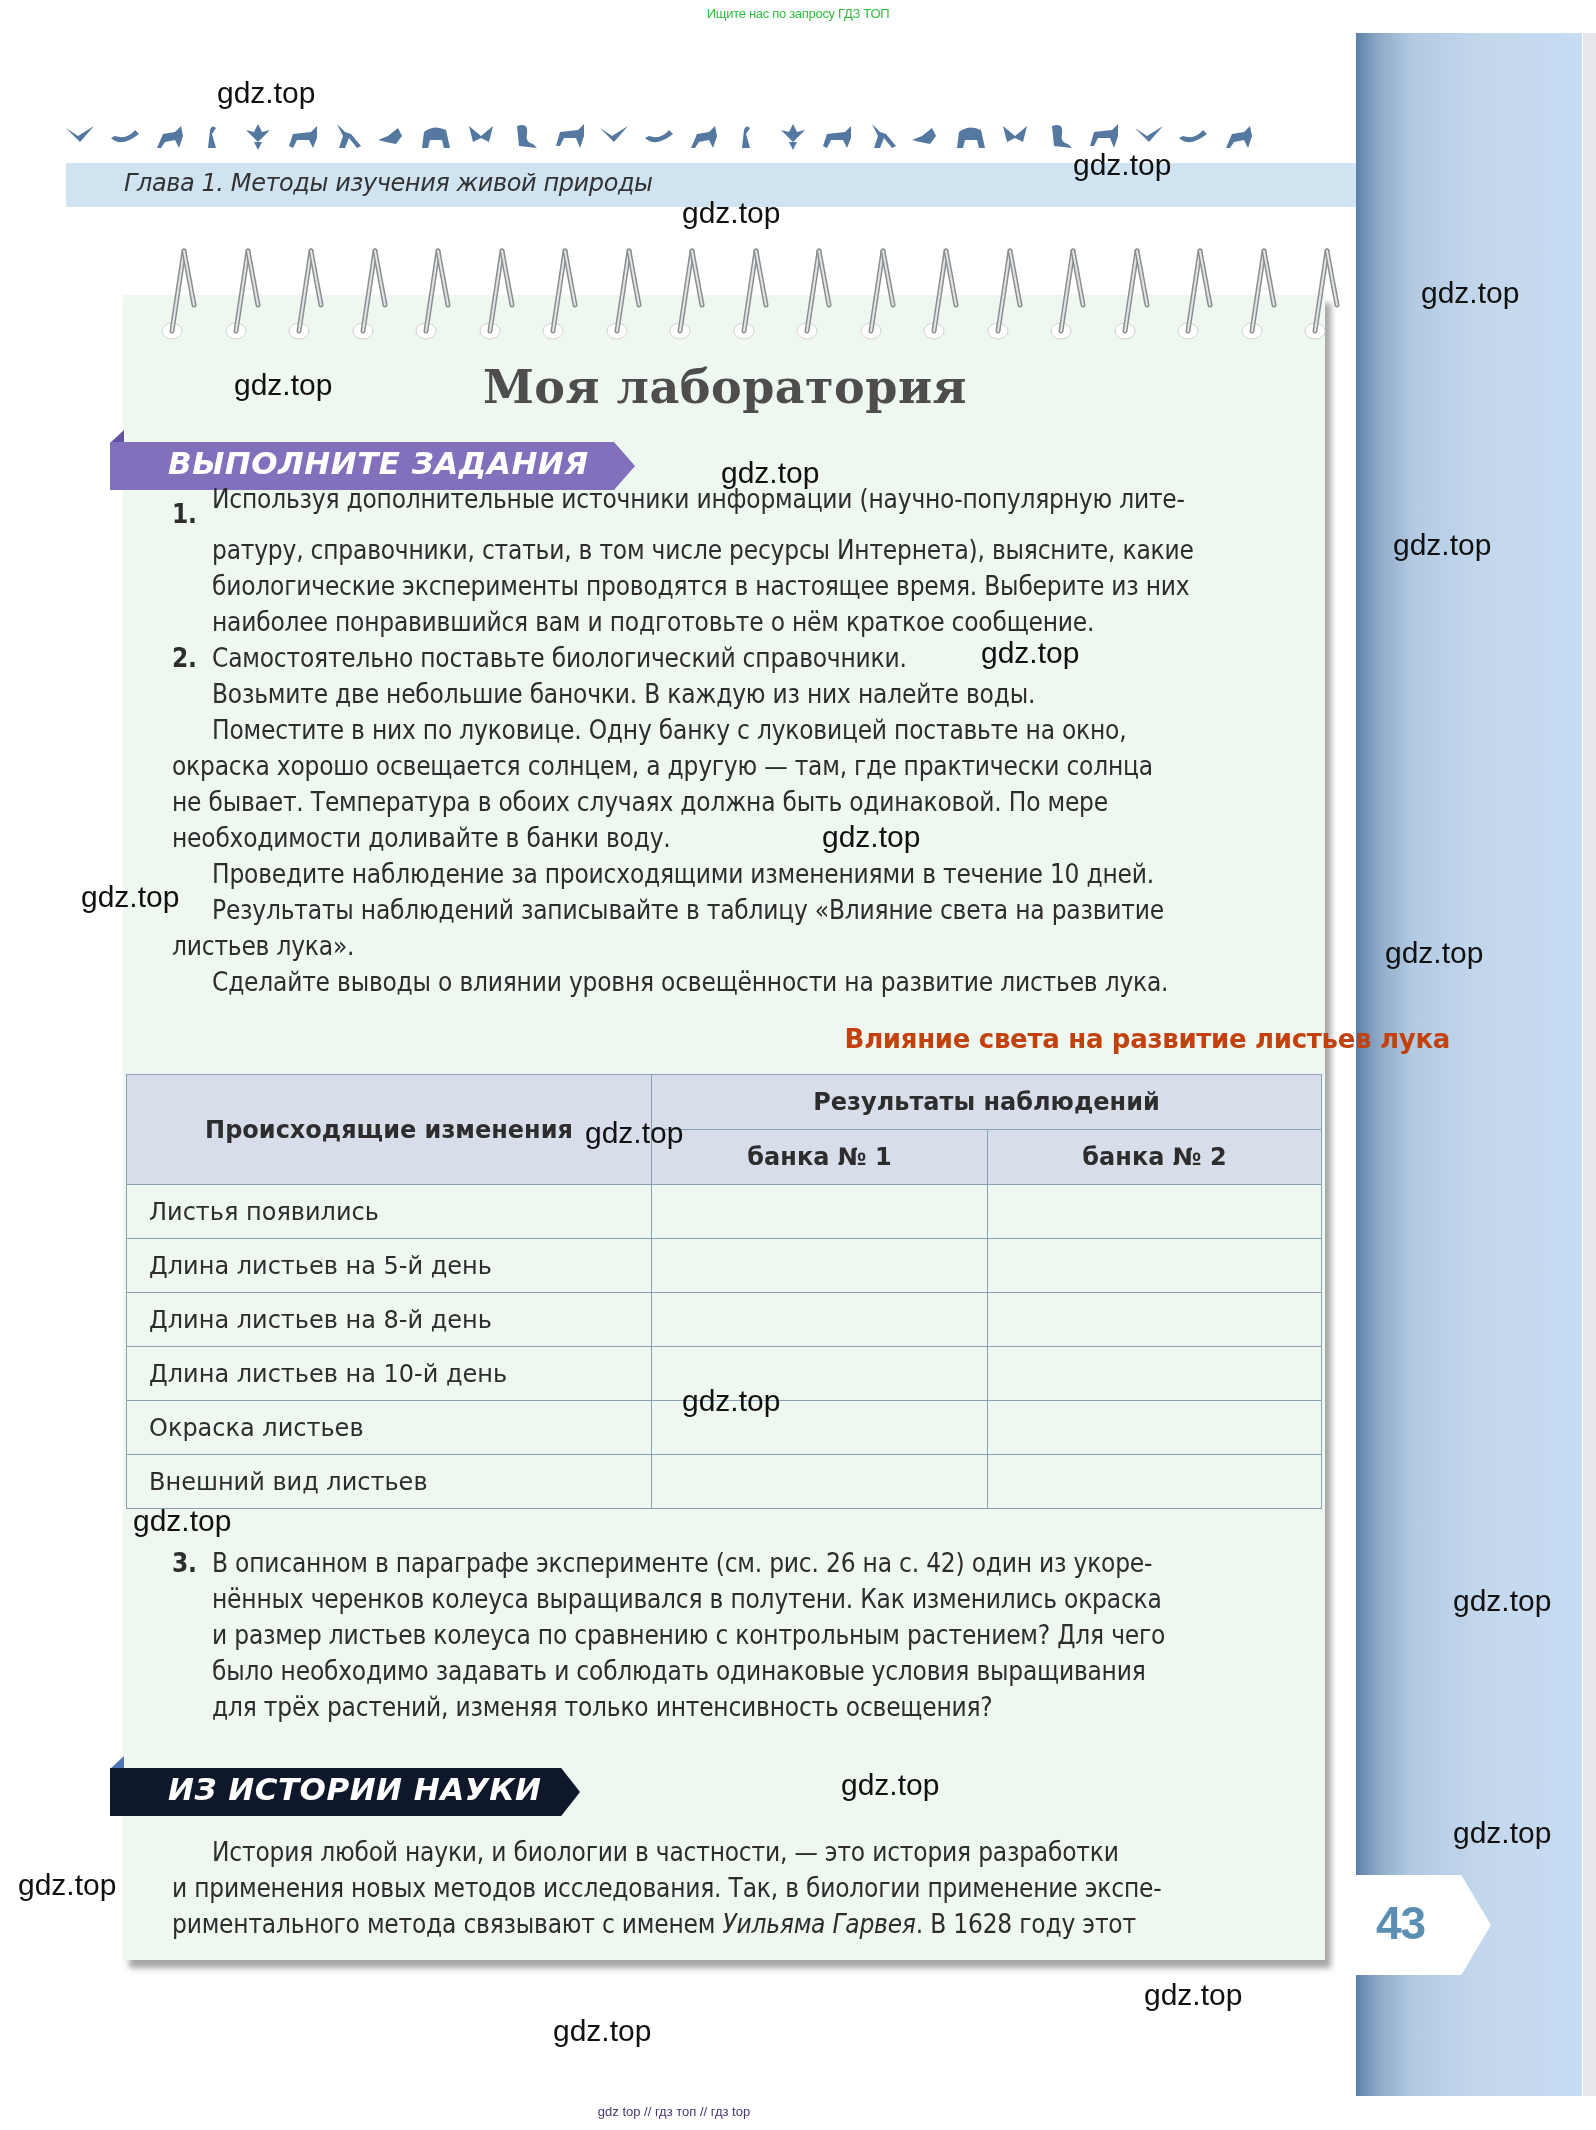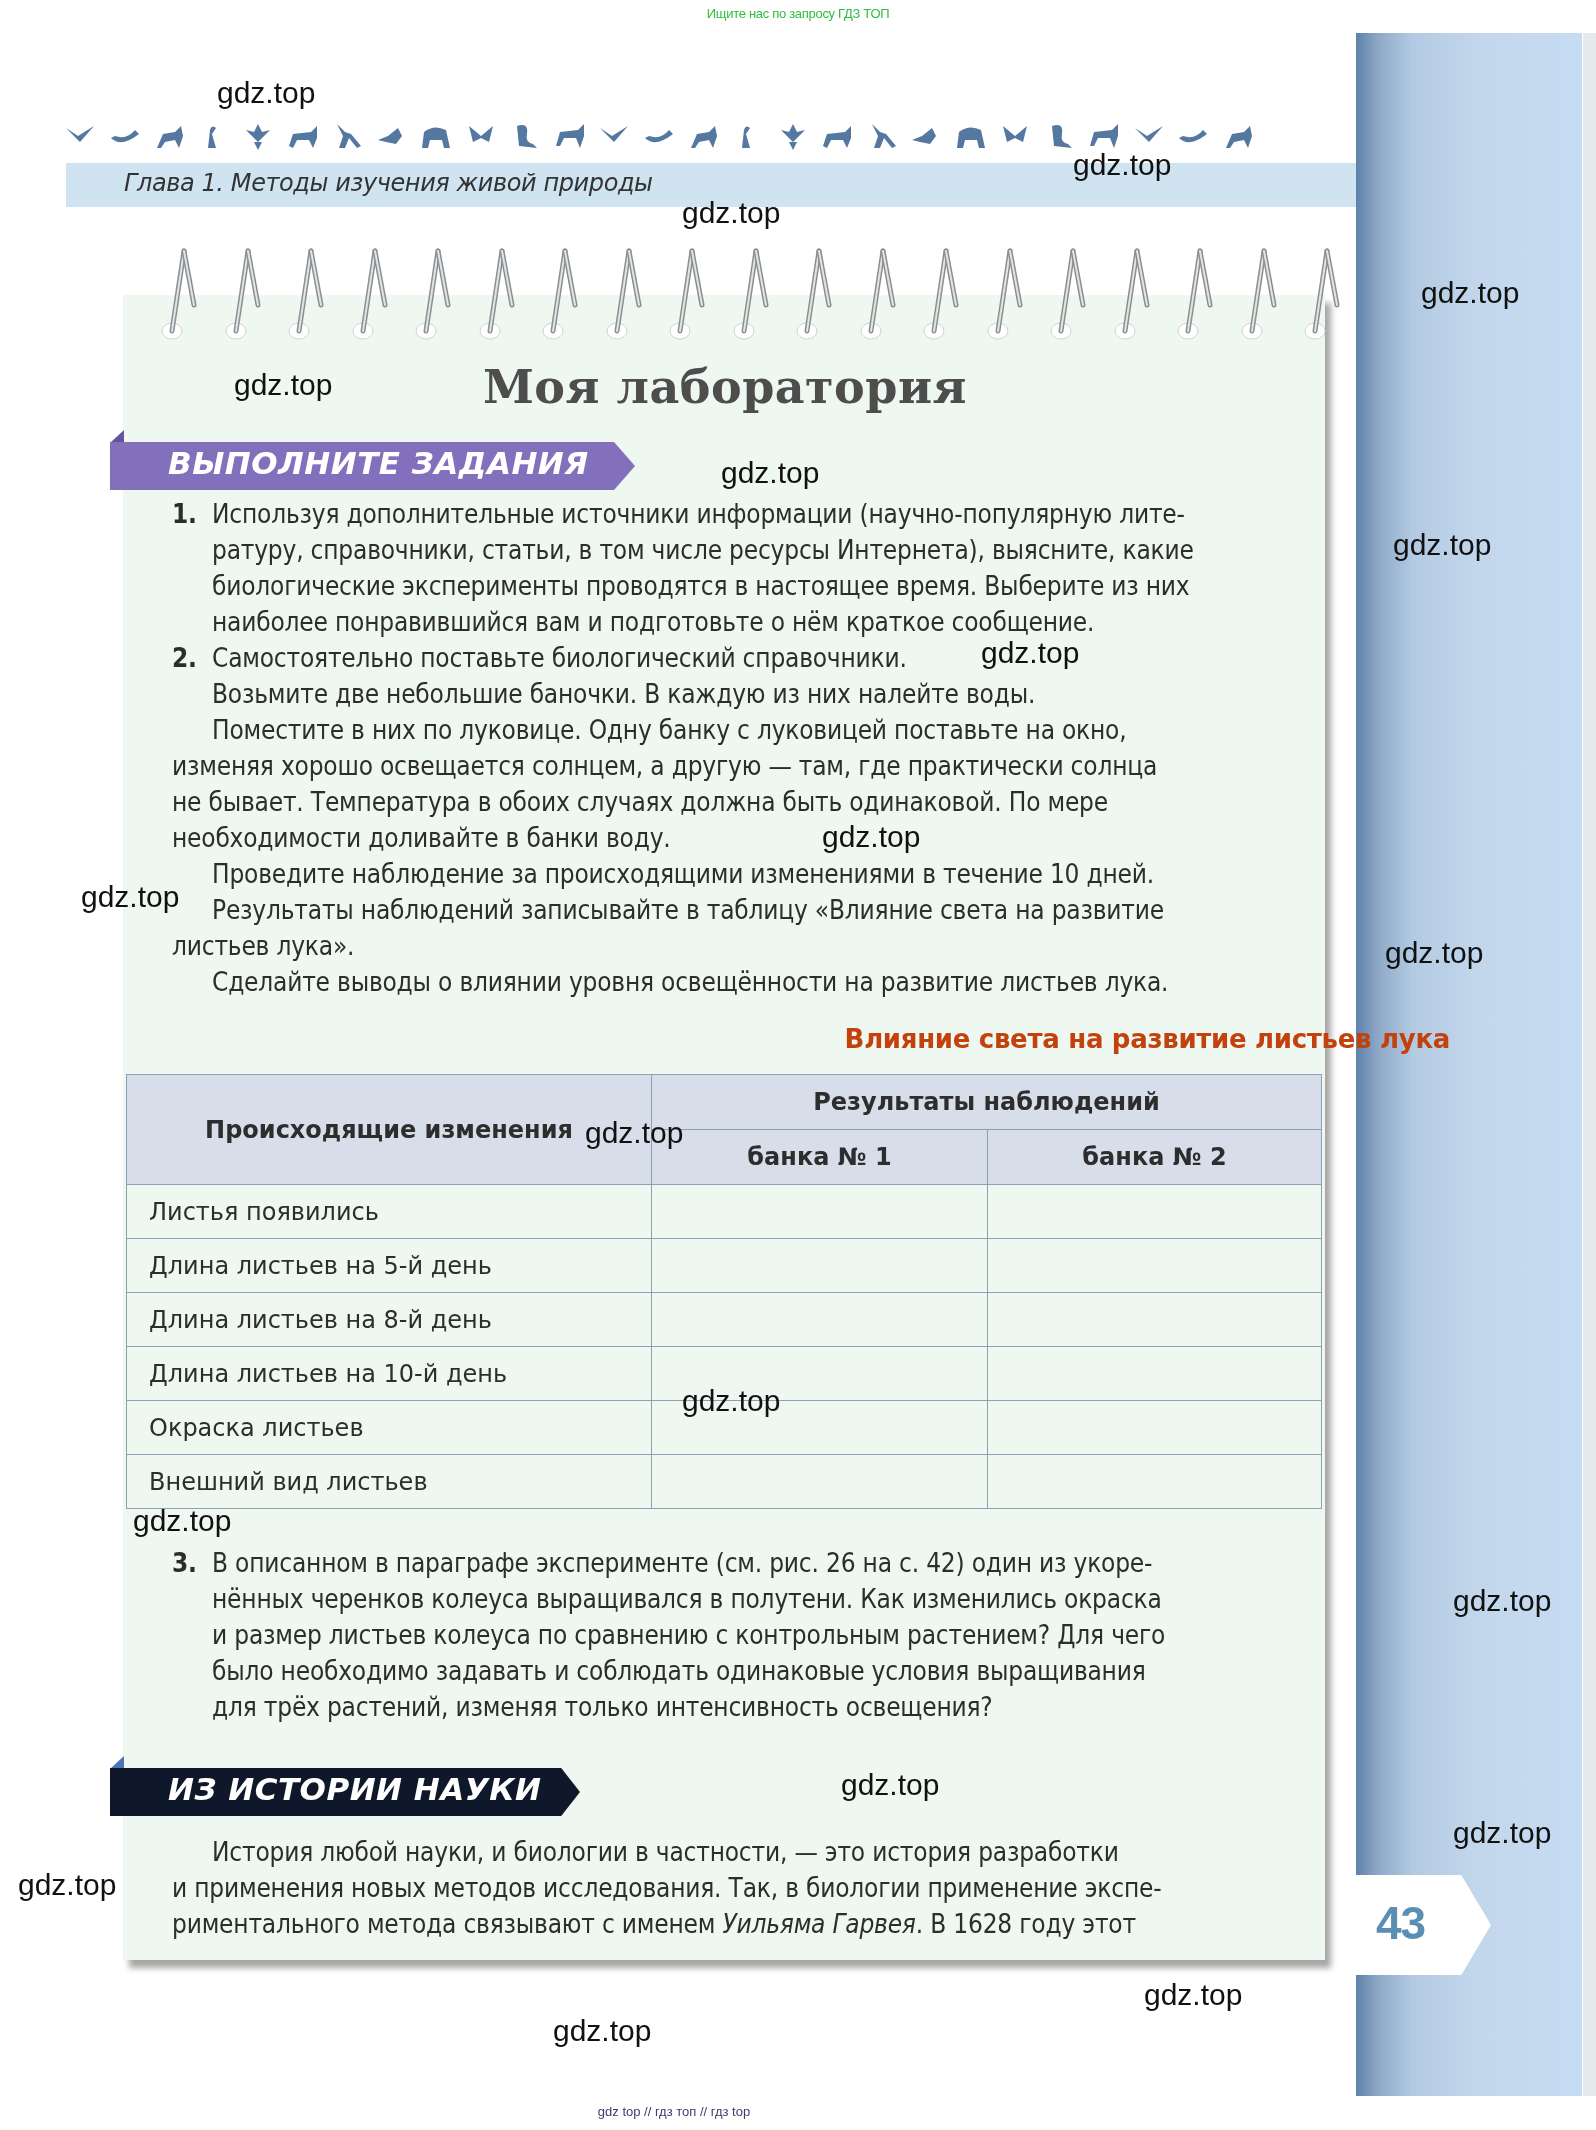--- a/index.html
+++ b/index.html
@@ -267,30 +267,30 @@
       <line x1="24" y1="6" x2="34" y2="60" stroke="#e2e4e5" stroke-width="2" stroke-linecap="round"></line>
     </svg>
   </div>
 
 <div class="abs lab-title">Моя лаборатория</div>
 
 <div class="abs ribbon-tasks-fold"></div>
 <div class="abs ribbon ribbon-tasks">ВЫПОЛНИТЕ ЗАДАНИЯ</div>
 
 <div class="abs txt num" style="left:172px;top:496px;">1.</div>
-<div class="abs txt" style="left:212px;top:496px;text-align:center;">Используя дополнительные источники информации (научно-популярную лите-</div>
+<div class="abs txt" style="left:212px;top:481px;text-align:center;">Используя дополнительные источники информации (научно-популярную лите-</div>
 <div class="abs txt" style="left:212px;top:532px;">ратуру, справочники, статьи, в том числе ресурсы Интернета), выясните, какие</div>
 <div class="abs txt" style="left:212px;top:568px;">биологические эксперименты проводятся в настоящее время. Выберите из них</div>
 <div class="abs txt" style="left:212px;top:604px;">наиболее понравившийся вам и подготовьте о нём краткое сообщение.</div>
 
 <div class="abs txt num" style="left:172px;top:640px;">2.</div>
 <div class="abs txt" style="left:212px;top:640px;">Самостоятельно поставьте биологический справочники.</div>
 <div class="abs txt" style="left:212px;top:676px;">Возьмите две небольшие баночки. В каждую из них налейте воды.</div>
 <div class="abs txt" style="left:212px;top:712px;">Поместите в них по луковице. Одну банку с луковицей поставьте на окно,</div>
-<div class="abs txt" style="left:172px;top:748px;">изменяя хорошо освещается солнцем, а другую — там, где практически солнца</div>
+<div class="abs txt" style="left:172px;top:748px;">окраска хорошо освещается солнцем, а другую — там, где практически солнца</div>
 <div class="abs txt" style="left:172px;top:784px;">не бывает. Температура в обоих случаях должна быть одинаковой. По мере</div>
 <div class="abs txt" style="left:172px;top:820px;">необходимости доливайте в банки воду.</div>
 <div class="abs txt" style="left:212px;top:856px;">Проведите наблюдение за происходящими изменениями в течение 10 дней.</div>
 <div class="abs txt" style="left:212px;top:892px;">Результаты наблюдений записывайте в таблицу «Влияние света на развитие</div>
 <div class="abs txt" style="left:172px;top:928px;">листьев лука».</div>
 <div class="abs txt" style="left:212px;top:964px;">Сделайте выводы о влиянии уровня освещённости на развитие листьев лука.</div>
 
 <div class="abs cap">Влияние света на развитие листьев лука</div>
 
 <table class="obs">

